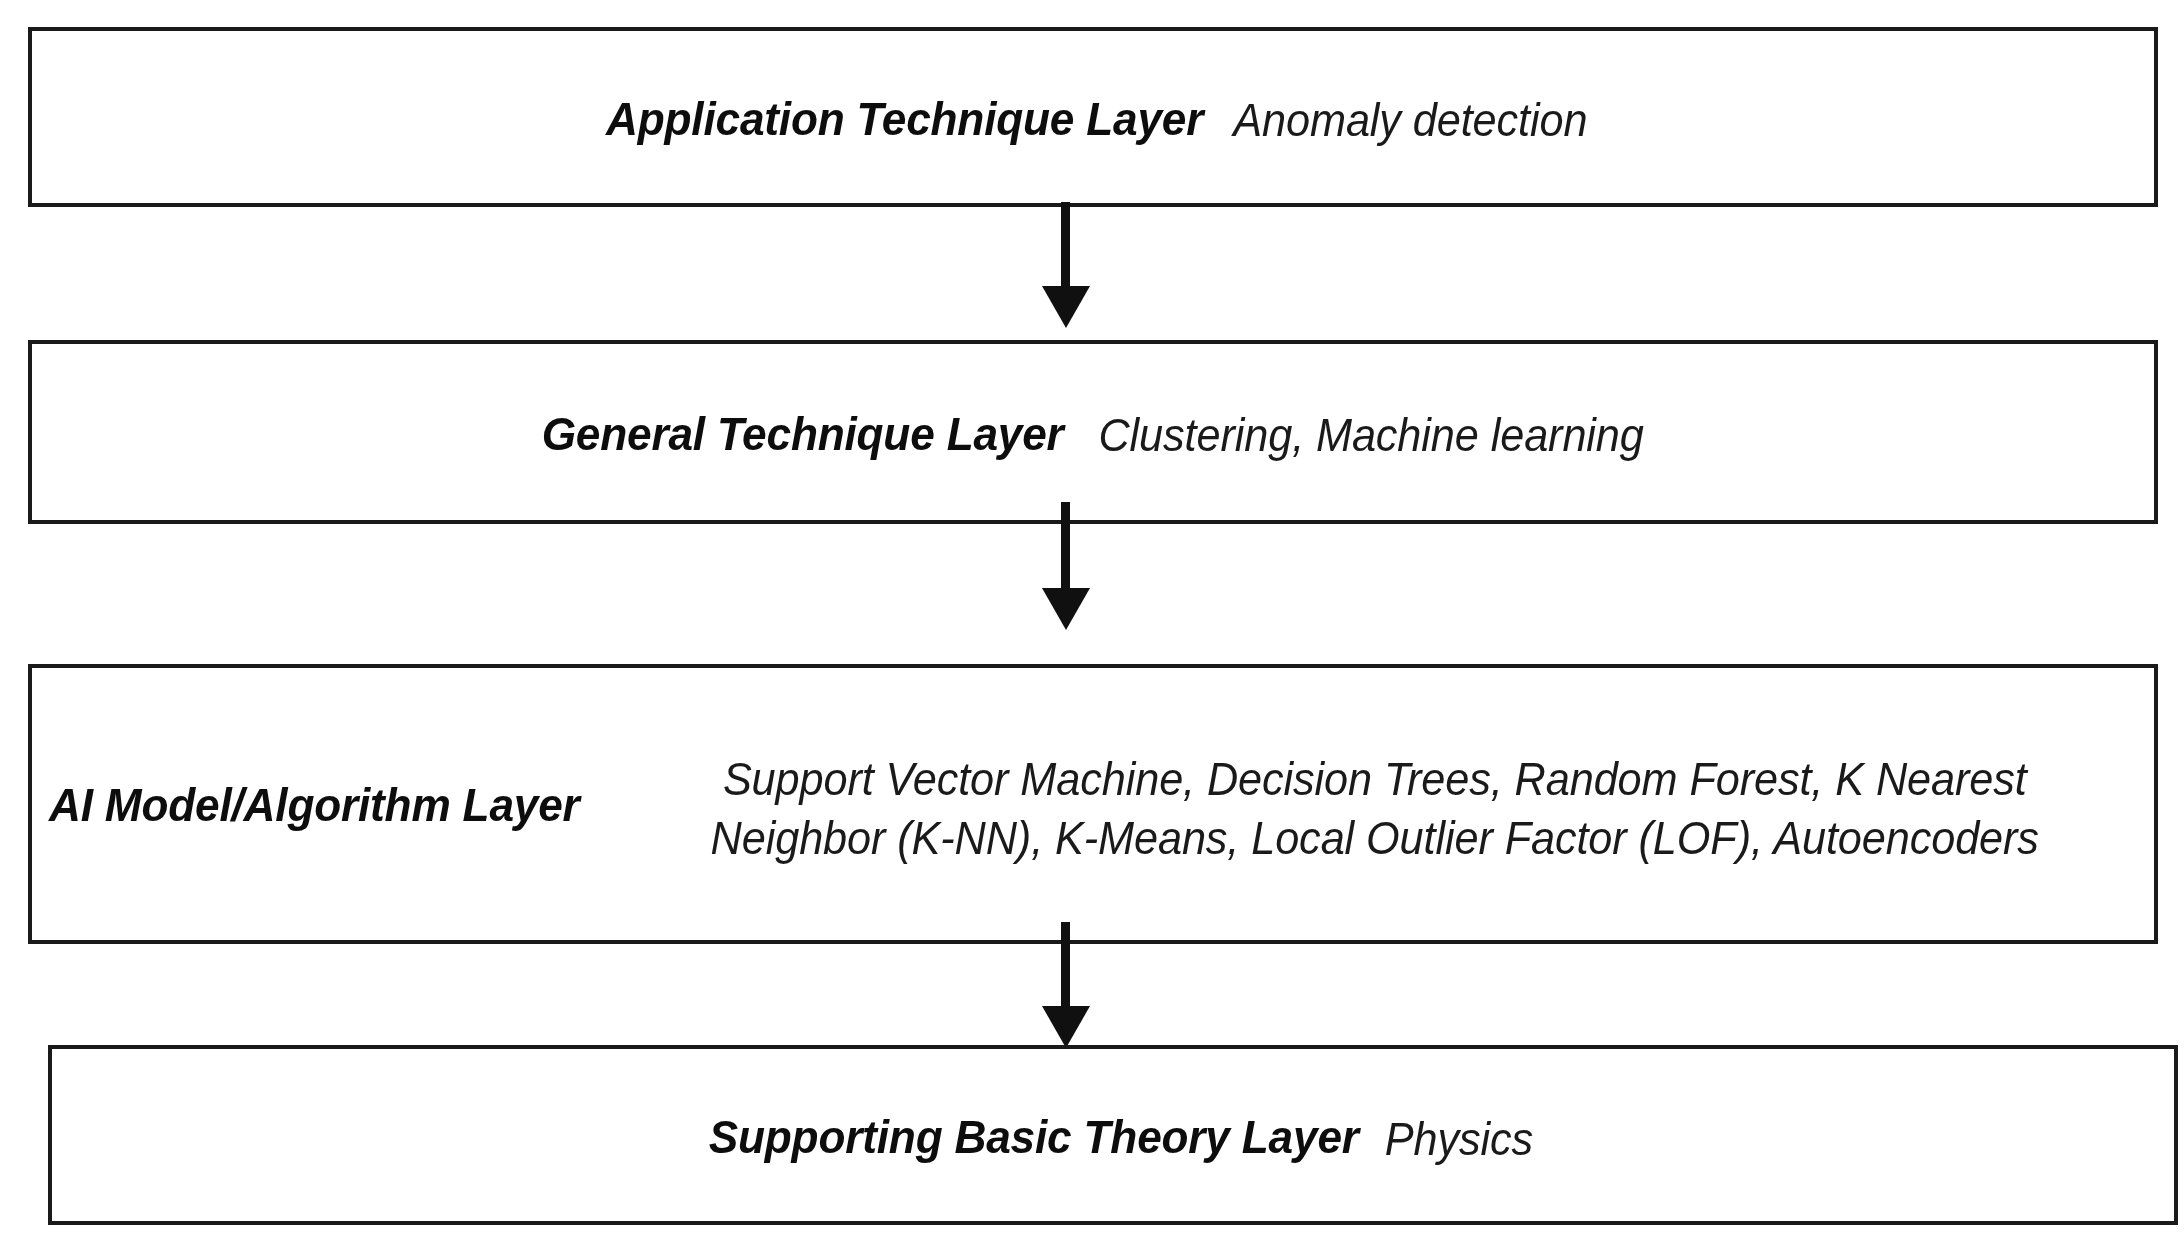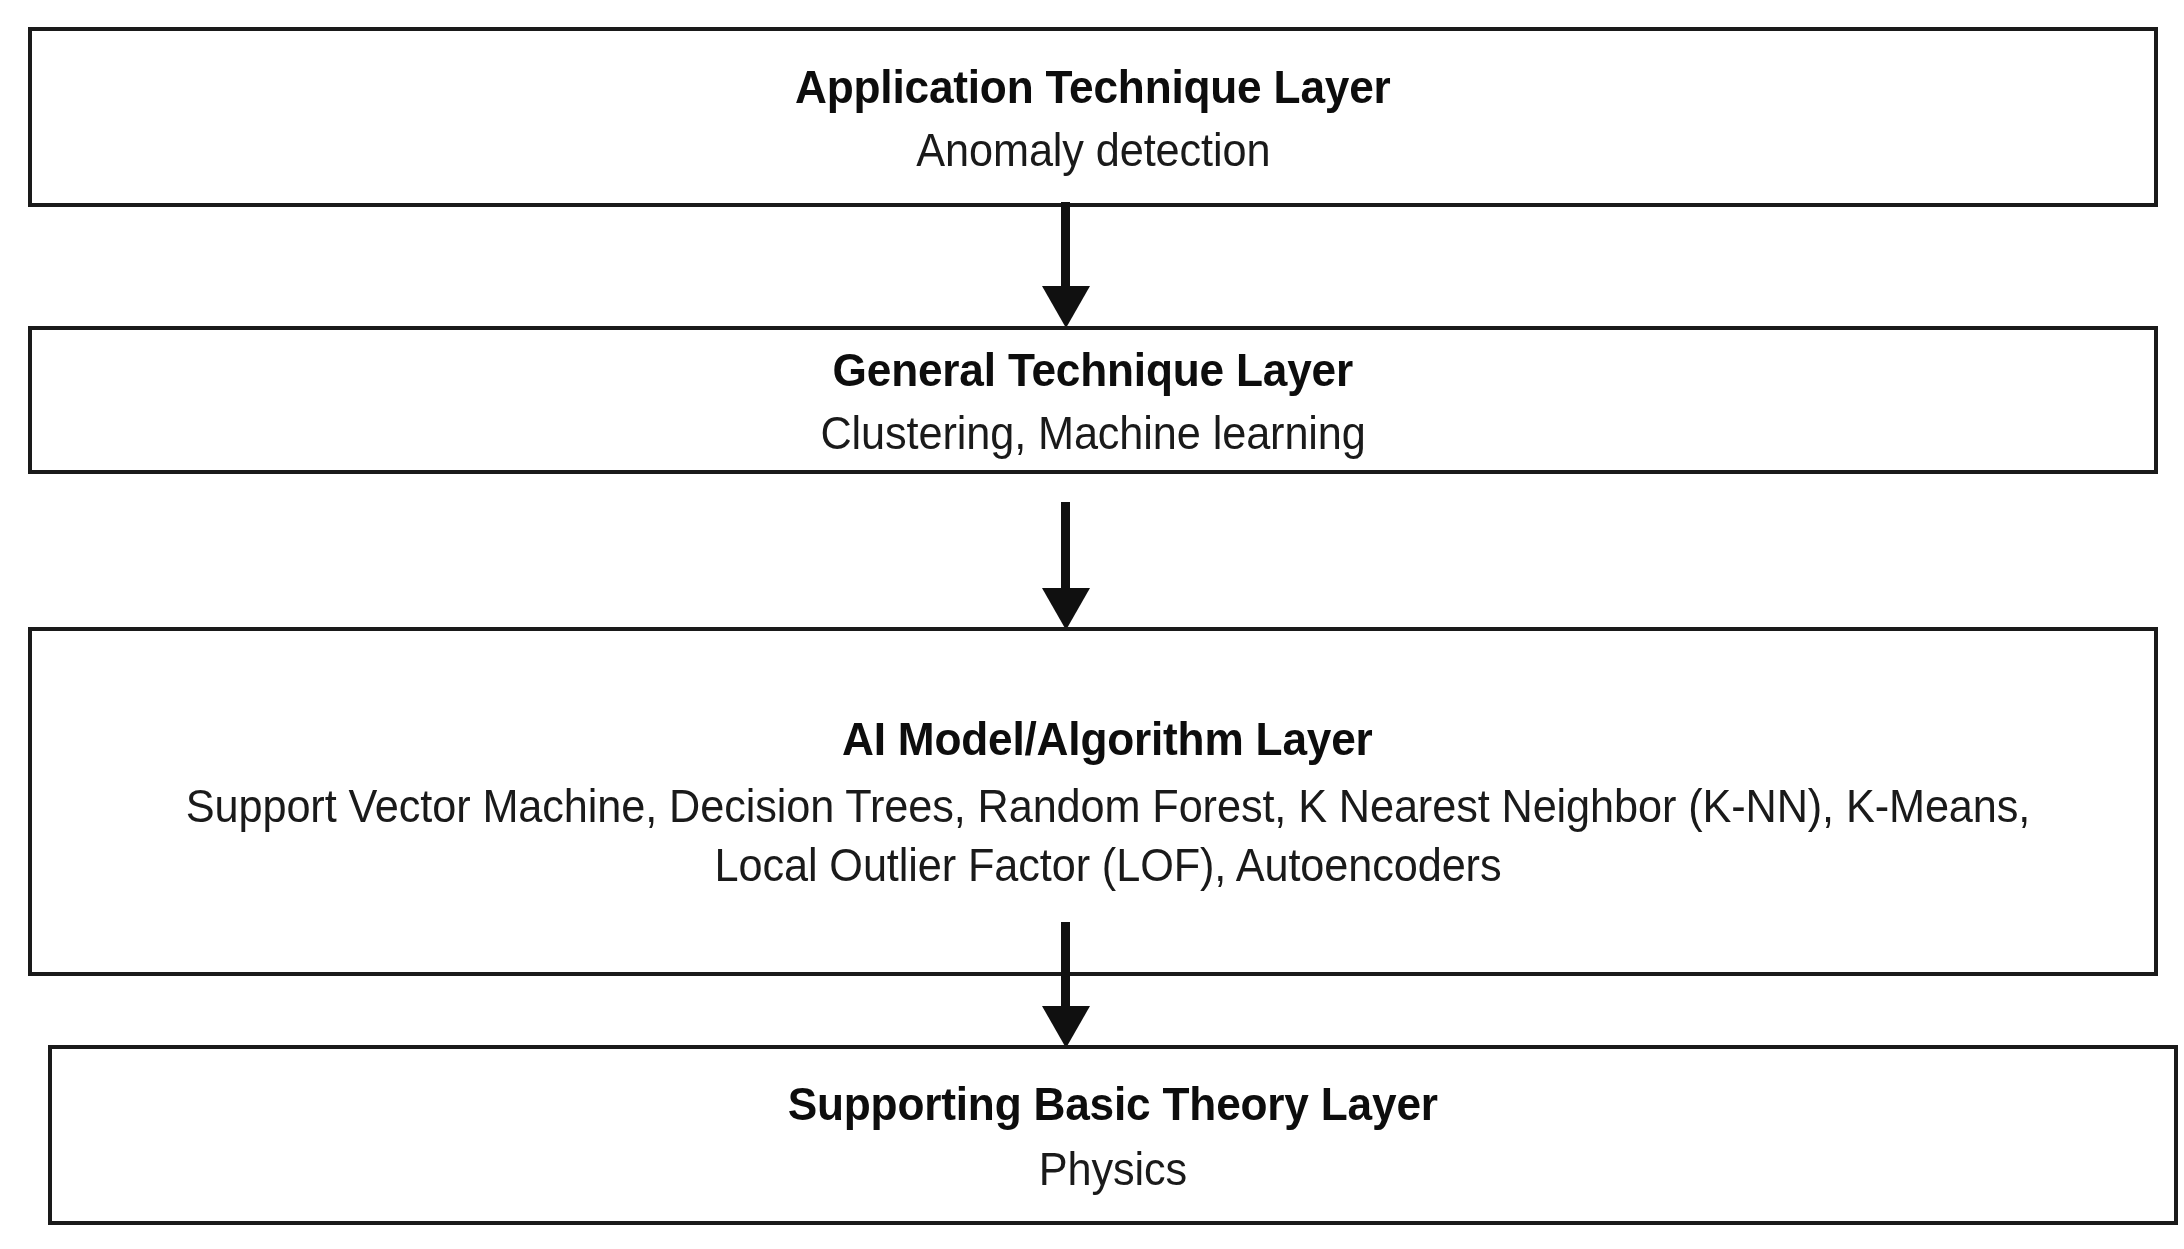--- a/index.html
+++ b/index.html
@@ -24,24 +24,25 @@
 
   
   .layer-box {
     position: absolute;
     left: 28px;
     width: 2130px;
     box-sizing: border-box;
     border: 4px solid #1a1a1a;
     background: #ffffff;
     display: flex;
-    flex-direction: column;
+    flex-direction: row;
     align-items: center;
     justify-content: center;
     text-align: center;
+    font-style: italic;
   }
 
   .layer-title {
     font-weight: bold;
     font-size: 47px;
     line-height: 1.22;
     letter-spacing: -0.2px;
     transform: scaleX(0.94);
     transform-origin: center center;
     white-space: nowrap;
@@ -59,22 +60,22 @@
     white-space: nowrap;
   }
 
   .layer-body.multiline {
     white-space: normal;
     width: 2060px;
   }
 
   
   #box-application  { top: 27px;   height: 180px; }
-  #box-general      { top: 326px;  height: 148px; }
-  #box-ai-model     { top: 627px;  height: 349px; padding-left: 29px; }
+  #box-general      { top: 340px;  height: 184px; }
+  #box-ai-model     { top: 664px;  height: 280px; }
   #box-theory       { top: 1045px; height: 180px; margin-left: 20px; }
 
   #box-application .layer-title { margin-top: 4px; }
   #box-application .layer-body  { margin-top: 6px; }
   #box-general .layer-title     { margin-top: 4px; }
   #box-general .layer-body      { margin-top: 6px; }
   #box-ai-model .layer-title    { margin-top: 2px; }
   #box-ai-model .layer-body     { margin-top: 10px; }
   #box-theory .layer-title      { margin-top: 4px; }
   #box-theory .layer-body       { margin-top: 8px; }

